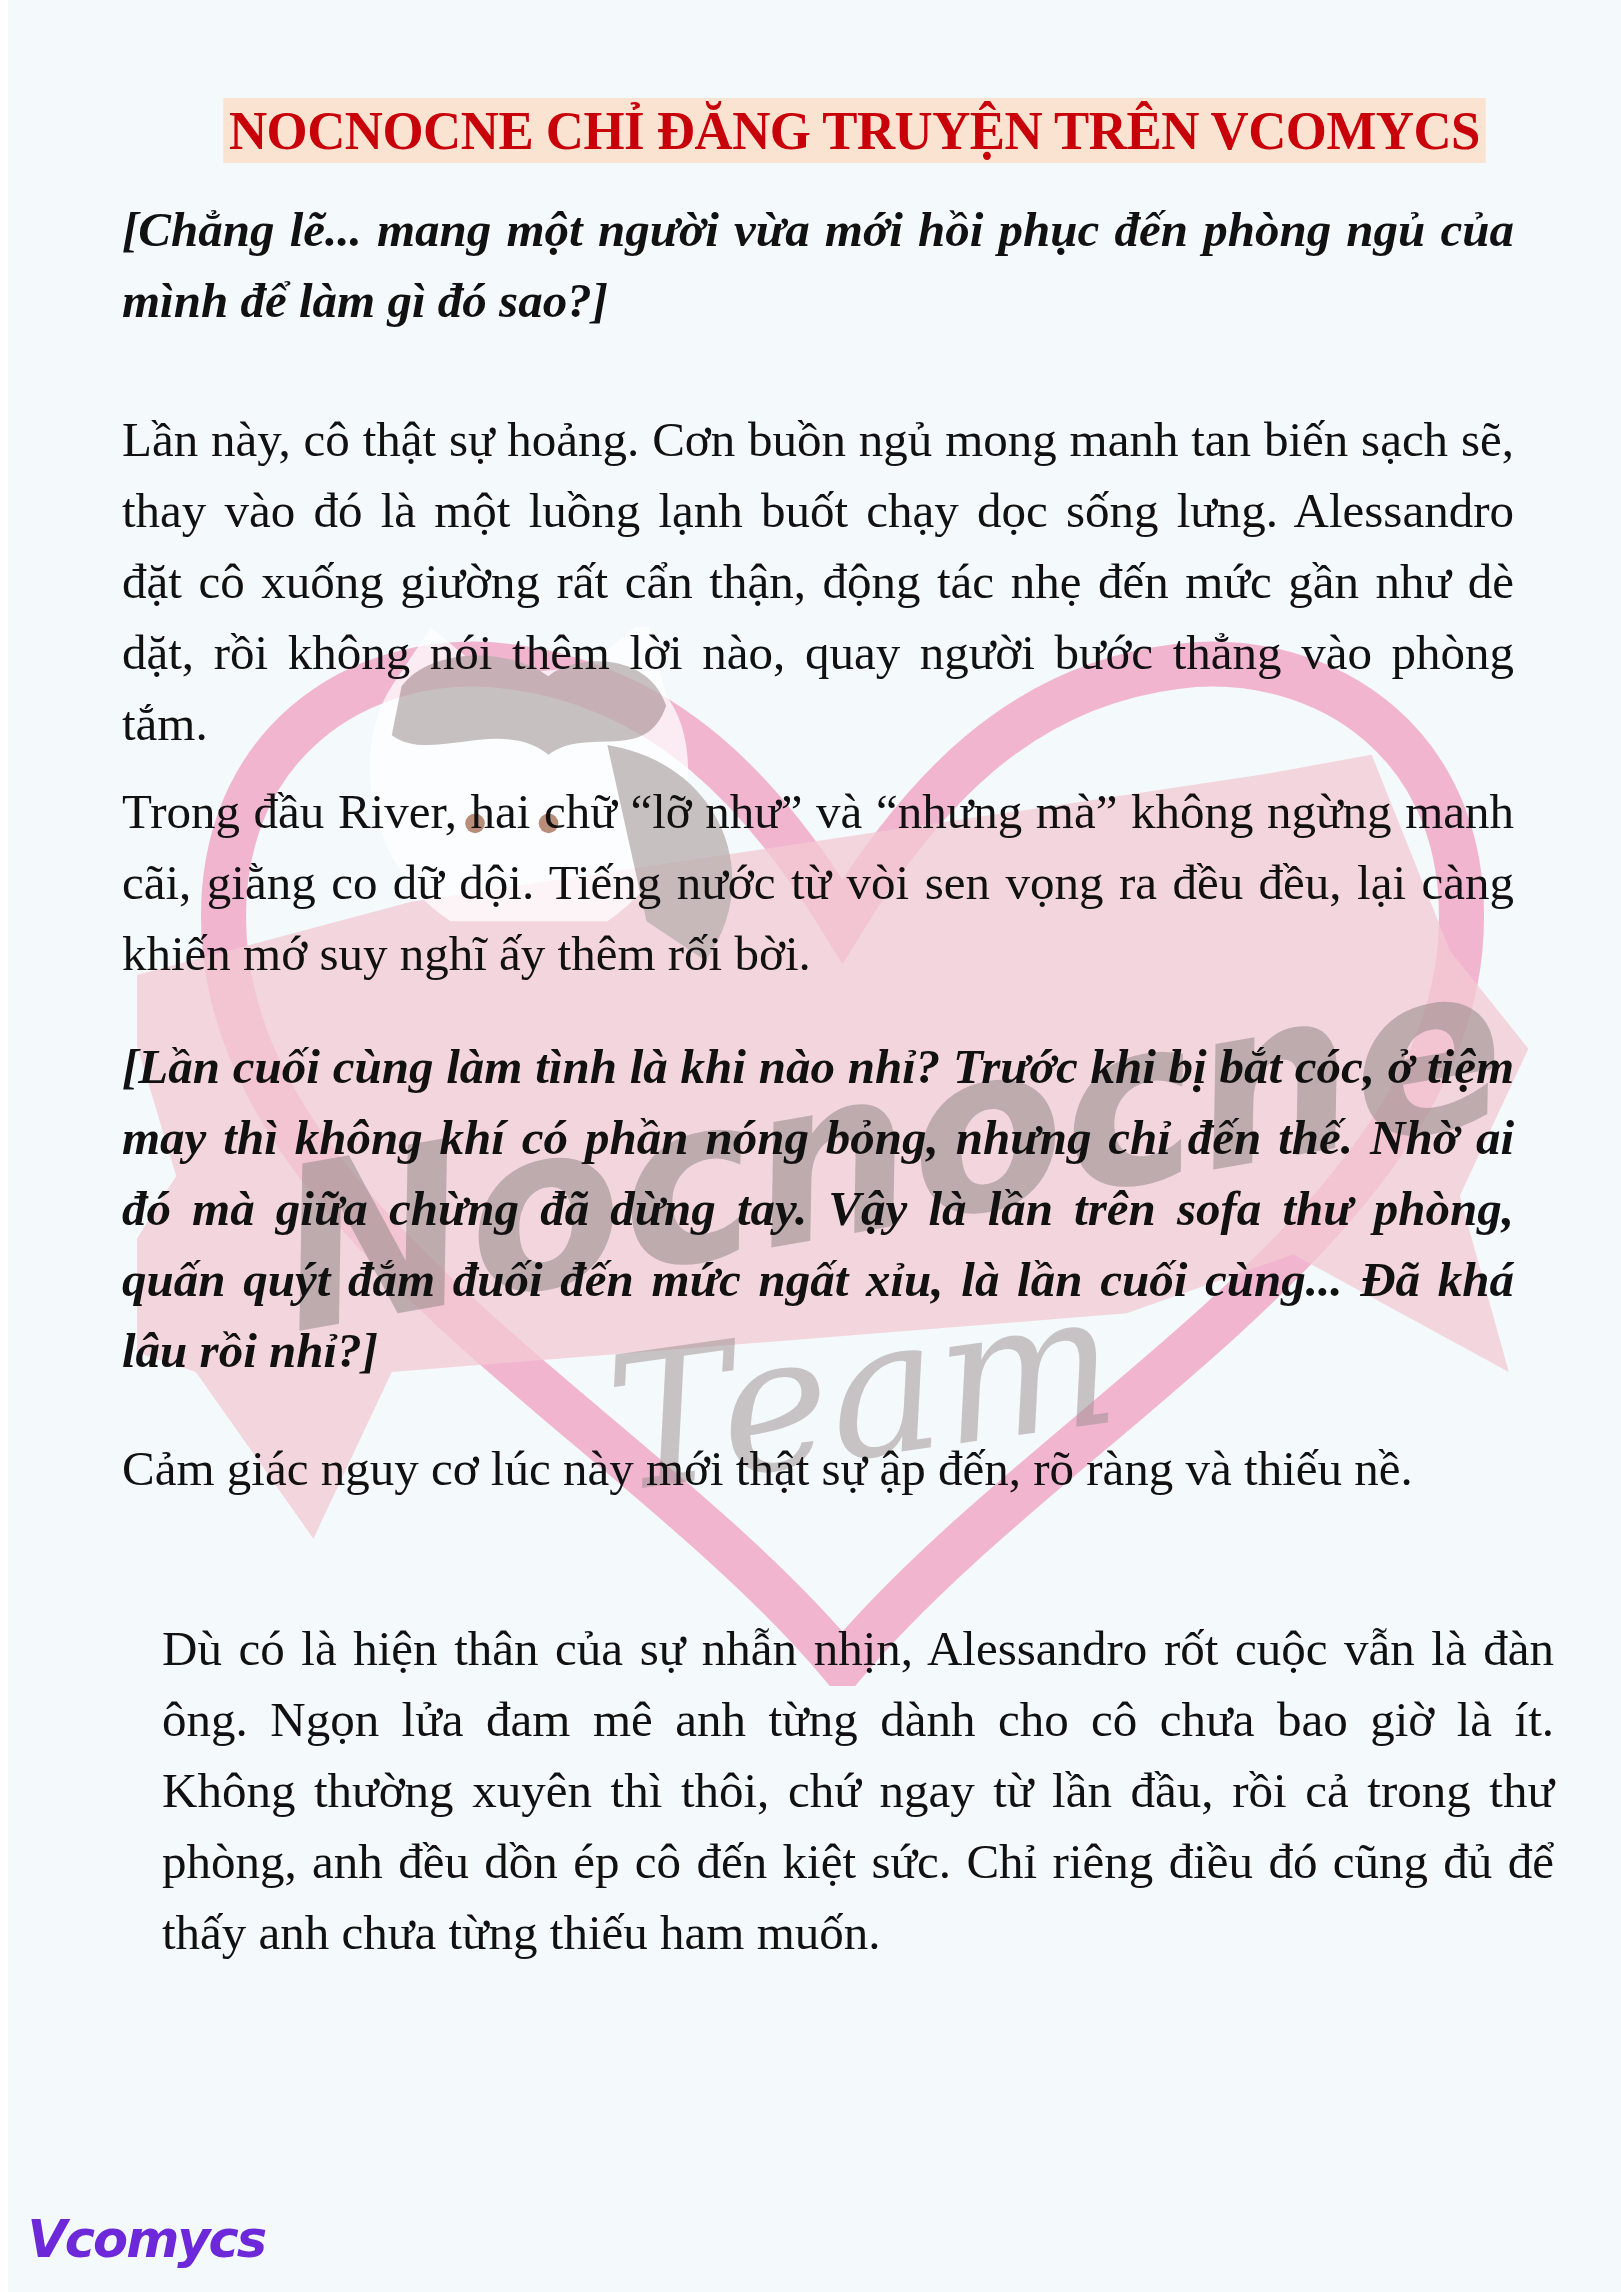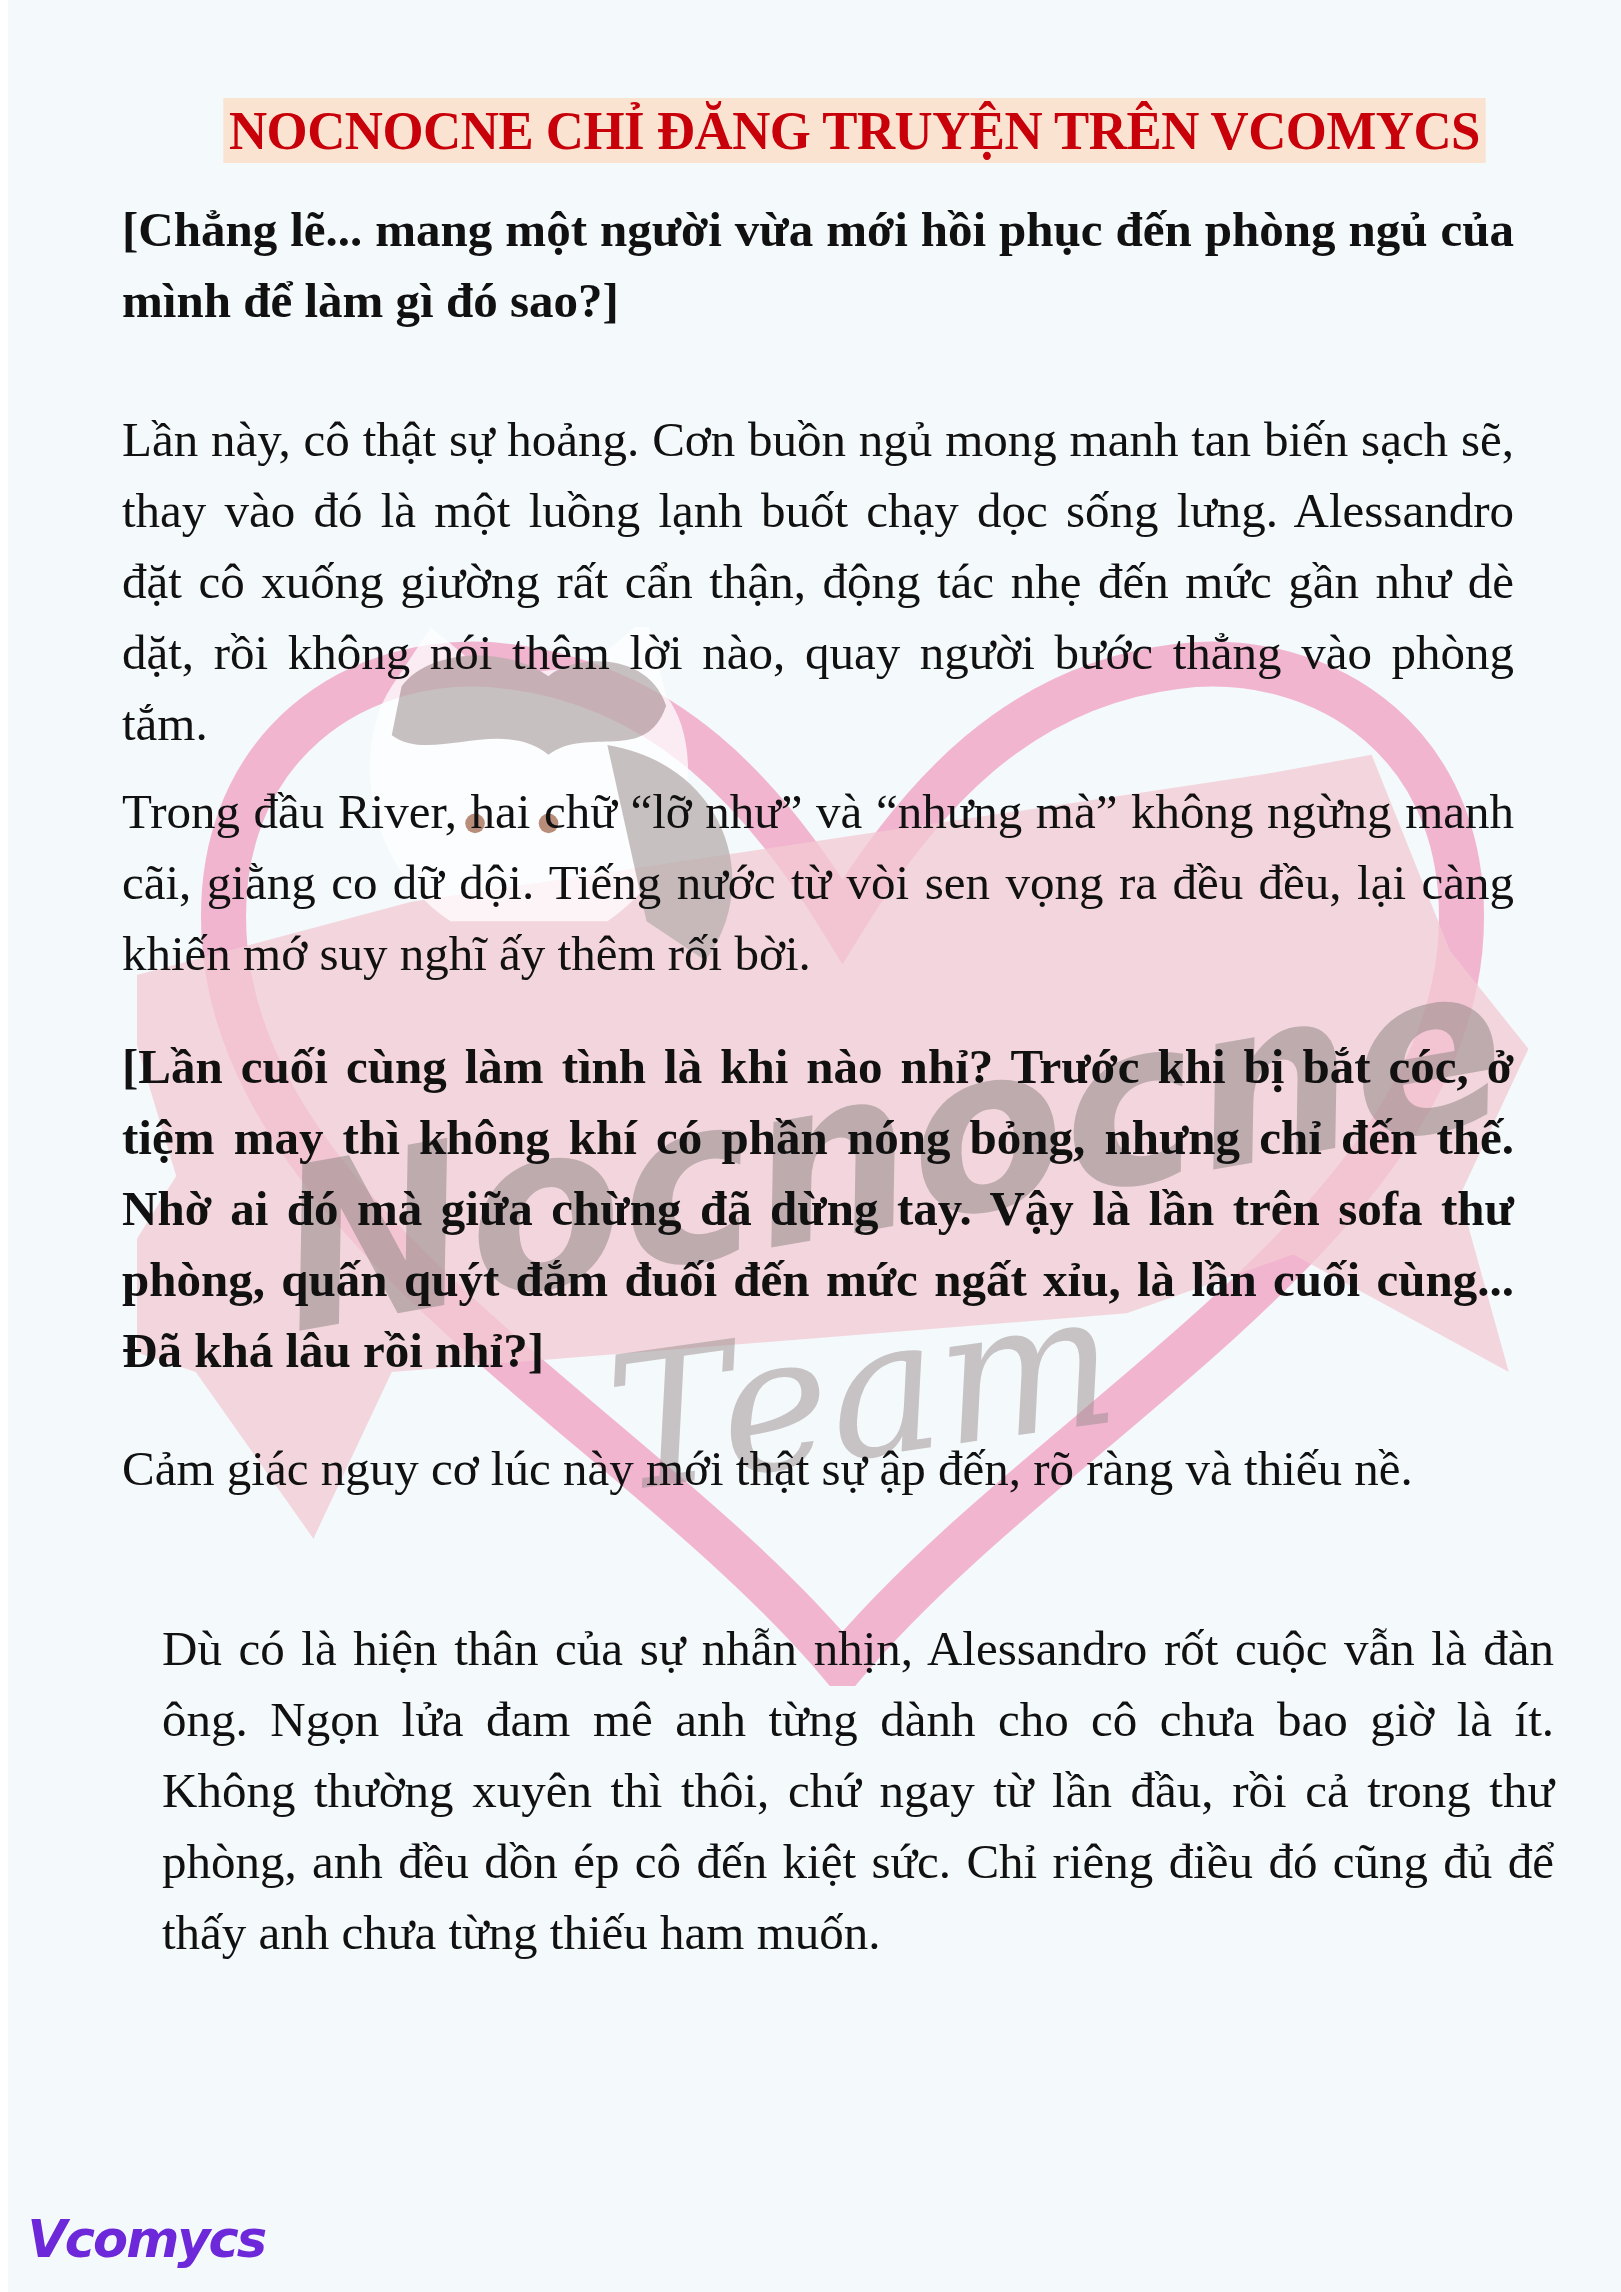--- a/index.html
+++ b/index.html
@@ -48,21 +48,21 @@
     }
     .para {
       position: absolute;
       left: 122px;
       width: 1392px;
       font-size: 49px;
       line-height: 71px;
       text-align: justify;
       margin: 0;
     }
-    .para.italic { font-weight: bold; }
+    .para.italic { font-style: italic; font-weight: bold; }
     .para.regular { font-weight: normal; }
     .logo {
       position: absolute;
       left: 27.4px; top: 2210px;
       font-family: "DejaVu Sans", sans-serif;
       font-style: italic;
       font-weight: bold;
       font-size: 51px;
       letter-spacing: -2px;
       color: #6d28d9;

